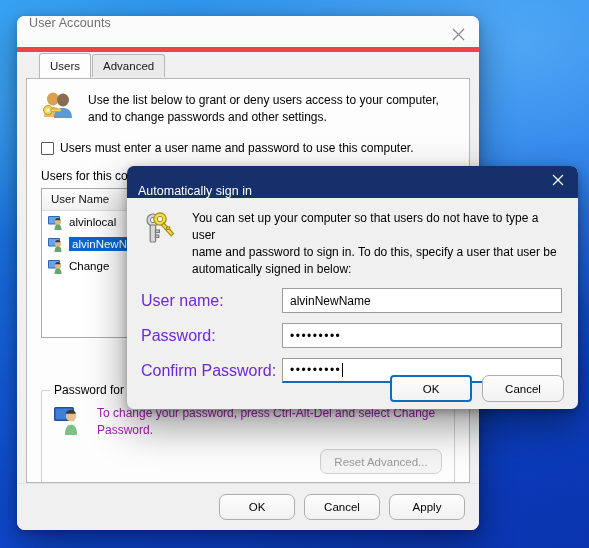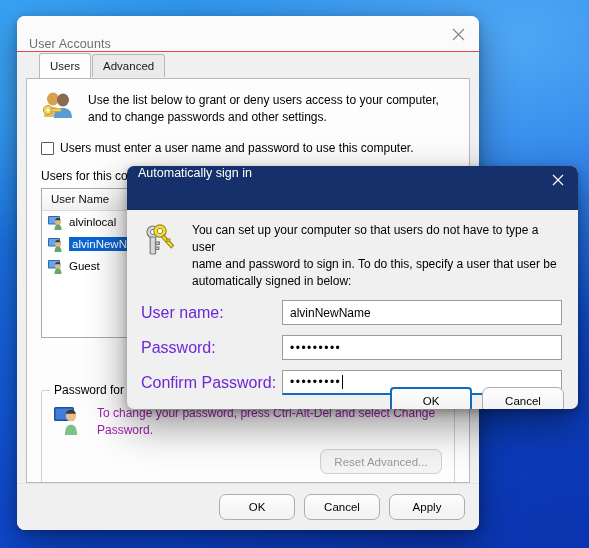--- a/index.html
+++ b/index.html
@@ -47,22 +47,22 @@
     left: 17px; top: 16px;
     width: 462px; height: 514px;
     background: #f0f0f0;
     border-radius: 8px;
     box-shadow: 0 14px 36px rgba(0,0,0,0.38), 0 2px 8px rgba(0,0,0,0.22);
     overflow: hidden;
   }
   #main-titlebar {
     height: 36px;
     background: #fbfbfb;
-    border-bottom: 1px solid #ef4444;
-    display: flex; align-items: flex-end;
+    border-bottom: 5px solid #ef4444;
+    display: flex; align-items: flex-start;
     position: relative;
   }
   #main-title {
     font-size: 12.5px; color: #6f6f6f;
     margin-left: 12px; letter-spacing: .1px;
   }
   #main-close {
     position: absolute; right: 0; top: 0;
     width: 42px; height: 36px;
     display: flex; align-items: center; justify-content: center;
@@ -201,23 +201,23 @@
     position: absolute;
     left: 127px; top: 166px;
     width: 451px; height: 243px;
     background: #f0f0f0;
     border-radius: 7px;
     box-shadow: 0 16px 40px rgba(0,0,0,0.42), 0 3px 10px rgba(0,0,0,0.28);
     overflow: hidden;
     z-index: 10;
   }
   #dlg-titlebar {
-    height: 44px;
+    height: 32px;
     background: #15306b;
-    display: flex; align-items: flex-start;
+    display: flex; align-items: flex-end;
     position: relative;
   }
   #dlg-title { font-size: 12.5px; color: #fff; margin-left: 11px; }
   #dlg-close {
     position: absolute; right: 0; top: 0;
     width: 40px; height: 28px;
     display: flex; align-items: center; justify-content: center;
     cursor: pointer;
   }
   #dlg-body { padding: 12px 16px 0 14px; position: relative; height: 215px; }
@@ -339,21 +339,21 @@
       </div>
 
       <div class="urow">
         <svg class="ico" width="16" height="15" viewBox="0 0 16 15">
           <rect x="0" y="1" width="12" height="8.5" rx="1" fill="#2d66b5"></rect>
           <rect x="1" y="2" width="10" height="6.5" fill="#6ba3e8"></rect>
           <circle cx="10" cy="7" r="3" fill="#e0b882"></circle>
           <path d="M6.5 15 C6.5 10.5 8.3 9.6 10 9.6 C11.7 9.6 13.5 10.5 13.5 15 Z" fill="#64a96a"></path>
           <path d="M7.3 4.4 A3.1 3.1 0 0 1 12.8 5.2 L7.2 5.2 Z" fill="#3b3b3b"></path>
         </svg>
-        <span class="uname">Guest</span>
+        <span class="uname">Change</span>
       </div>
     </div>
 
     <div class="groupbox">
       <span class="groupbox-title">Password for alvinlocal</span>
       <div class="gb-inner">
         <svg class="ico" width="32" height="30" viewBox="0 0 32 30">
           <rect x="0" y="2" width="20" height="14" rx="1.5" fill="#1f4f9e"></rect>
           <rect x="1.5" y="3.5" width="17" height="11" fill="#3f7fd8"></rect>
           <circle cx="17" cy="11" r="5.2" fill="#e6c08c"></circle>

